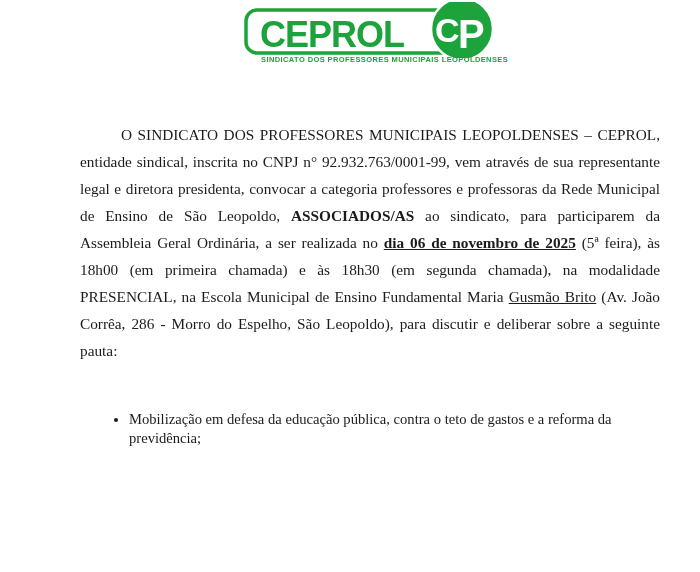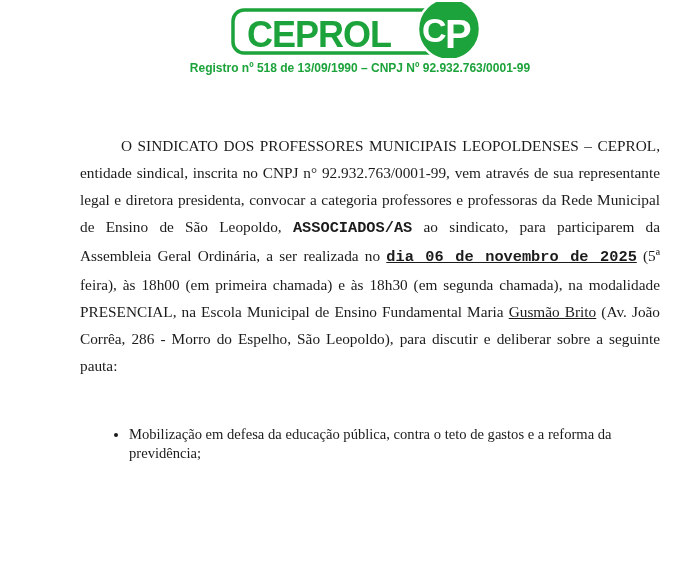--- a/index.html
+++ b/index.html
@@ -18,20 +18,21 @@
     width: 700px;
     height: 572px;
     background: #ffffff;
     position: relative;
   }
 
   
   .letterhead {
     padding-top: 2px;
     text-align: center;
+    padding-left: 13px;
   }
   .logo-wrap {
     width: 252px;
     margin: 0 auto;
     margin-left: 230px; 
     text-align: center;
   }
   .logo-svg {
     display: block;
     width: 252px;
@@ -69,21 +70,21 @@
   }
   .body-paragraph {
     margin: 57px 40px 0 80px;
     width: 580px;
     font-size: 15.3px;
     line-height: 27px;
     text-align: justify;
     text-indent: 41px;
     color: #1b1b1b;
   }
-  .body-paragraph .b { font-weight: bold; font-family: Liberation Mono, monospace; }
+  .body-paragraph .b { font-weight: bold; }
   .body-paragraph .u { text-decoration: underline; }
 
   .agenda-list {
     margin: 46px 0 0 0;
     padding-left: 49px;
     width: 505px;
     box-sizing: content-box;
     margin-left: 80px;
     font-size: 14.6px;
     line-height: 18.5px;
@@ -106,22 +107,22 @@
         <rect x="3" y="8" width="212" height="43" rx="11" fill="none" stroke="#1CA33B" stroke-width="3.5"></rect>
 
         <text x="17" y="45" fill="#1CA33B" font-family="Liberation Sans, sans-serif" font-weight="bold" font-size="36" letter-spacing="-1">CEPROL</text>
 
         <g>
           <circle cx="219" cy="27" r="31" fill="#1CA33B" stroke="#ffffff" stroke-width="2.5"></circle>
           <text x="192" y="40" fill="#ffffff" font-family="Liberation Sans, sans-serif" font-weight="bold" font-size="34">C</text>
           <text x="215" y="46" fill="#ffffff" font-family="Liberation Sans, sans-serif" font-weight="bold" font-size="40">P</text>
         </g>
       </svg>
+      <div class="logo-subtitle">SINDICATO DOS PROFESSORES MUNICIPAIS LEOPOLDENSES</div>
     </div>
-    <div class="registro-line">Registro nº 518 de 13/09/1990 – CNPJ Nº 92.932.763/0001-99</div>
   </header>
 
 
   <p class="body-paragraph"><span>O SINDICATO DOS PROFESSORES MUNICIPAIS LEOPOLDENSES – CEPROL, entidade sindical, inscrita no CNPJ n° 92.932.763/0001-99, vem através de sua representante legal e diretora presidenta, convocar a categoria professores e professoras da Rede Municipal de Ensino de São Leopoldo, </span><span class="b">ASSOCIADOS/AS</span><span> ao sindicato, para participarem da Assembleia Geral Ordinária, a ser realizada no </span><span class="b u">dia 06 de novembro de 2025</span><span> (5ª feira), às 18h00 (em primeira chamada) e às 18h30 (em segunda chamada), na modalidade PRESENCIAL, na Escola Municipal de Ensino Fundamental Maria </span><span class="u">Gusmão Brito</span><span> (Av. João Corrêa, 286 - Morro do Espelho, São Leopoldo), para discutir e deliberar sobre a seguinte pauta:</span></p>
 
   <ul class="agenda-list">
       <li>Mobilização em defesa da educação pública, contra o teto de gastos e a reforma da previdência;</li>
     </ul>
 
 </div>

